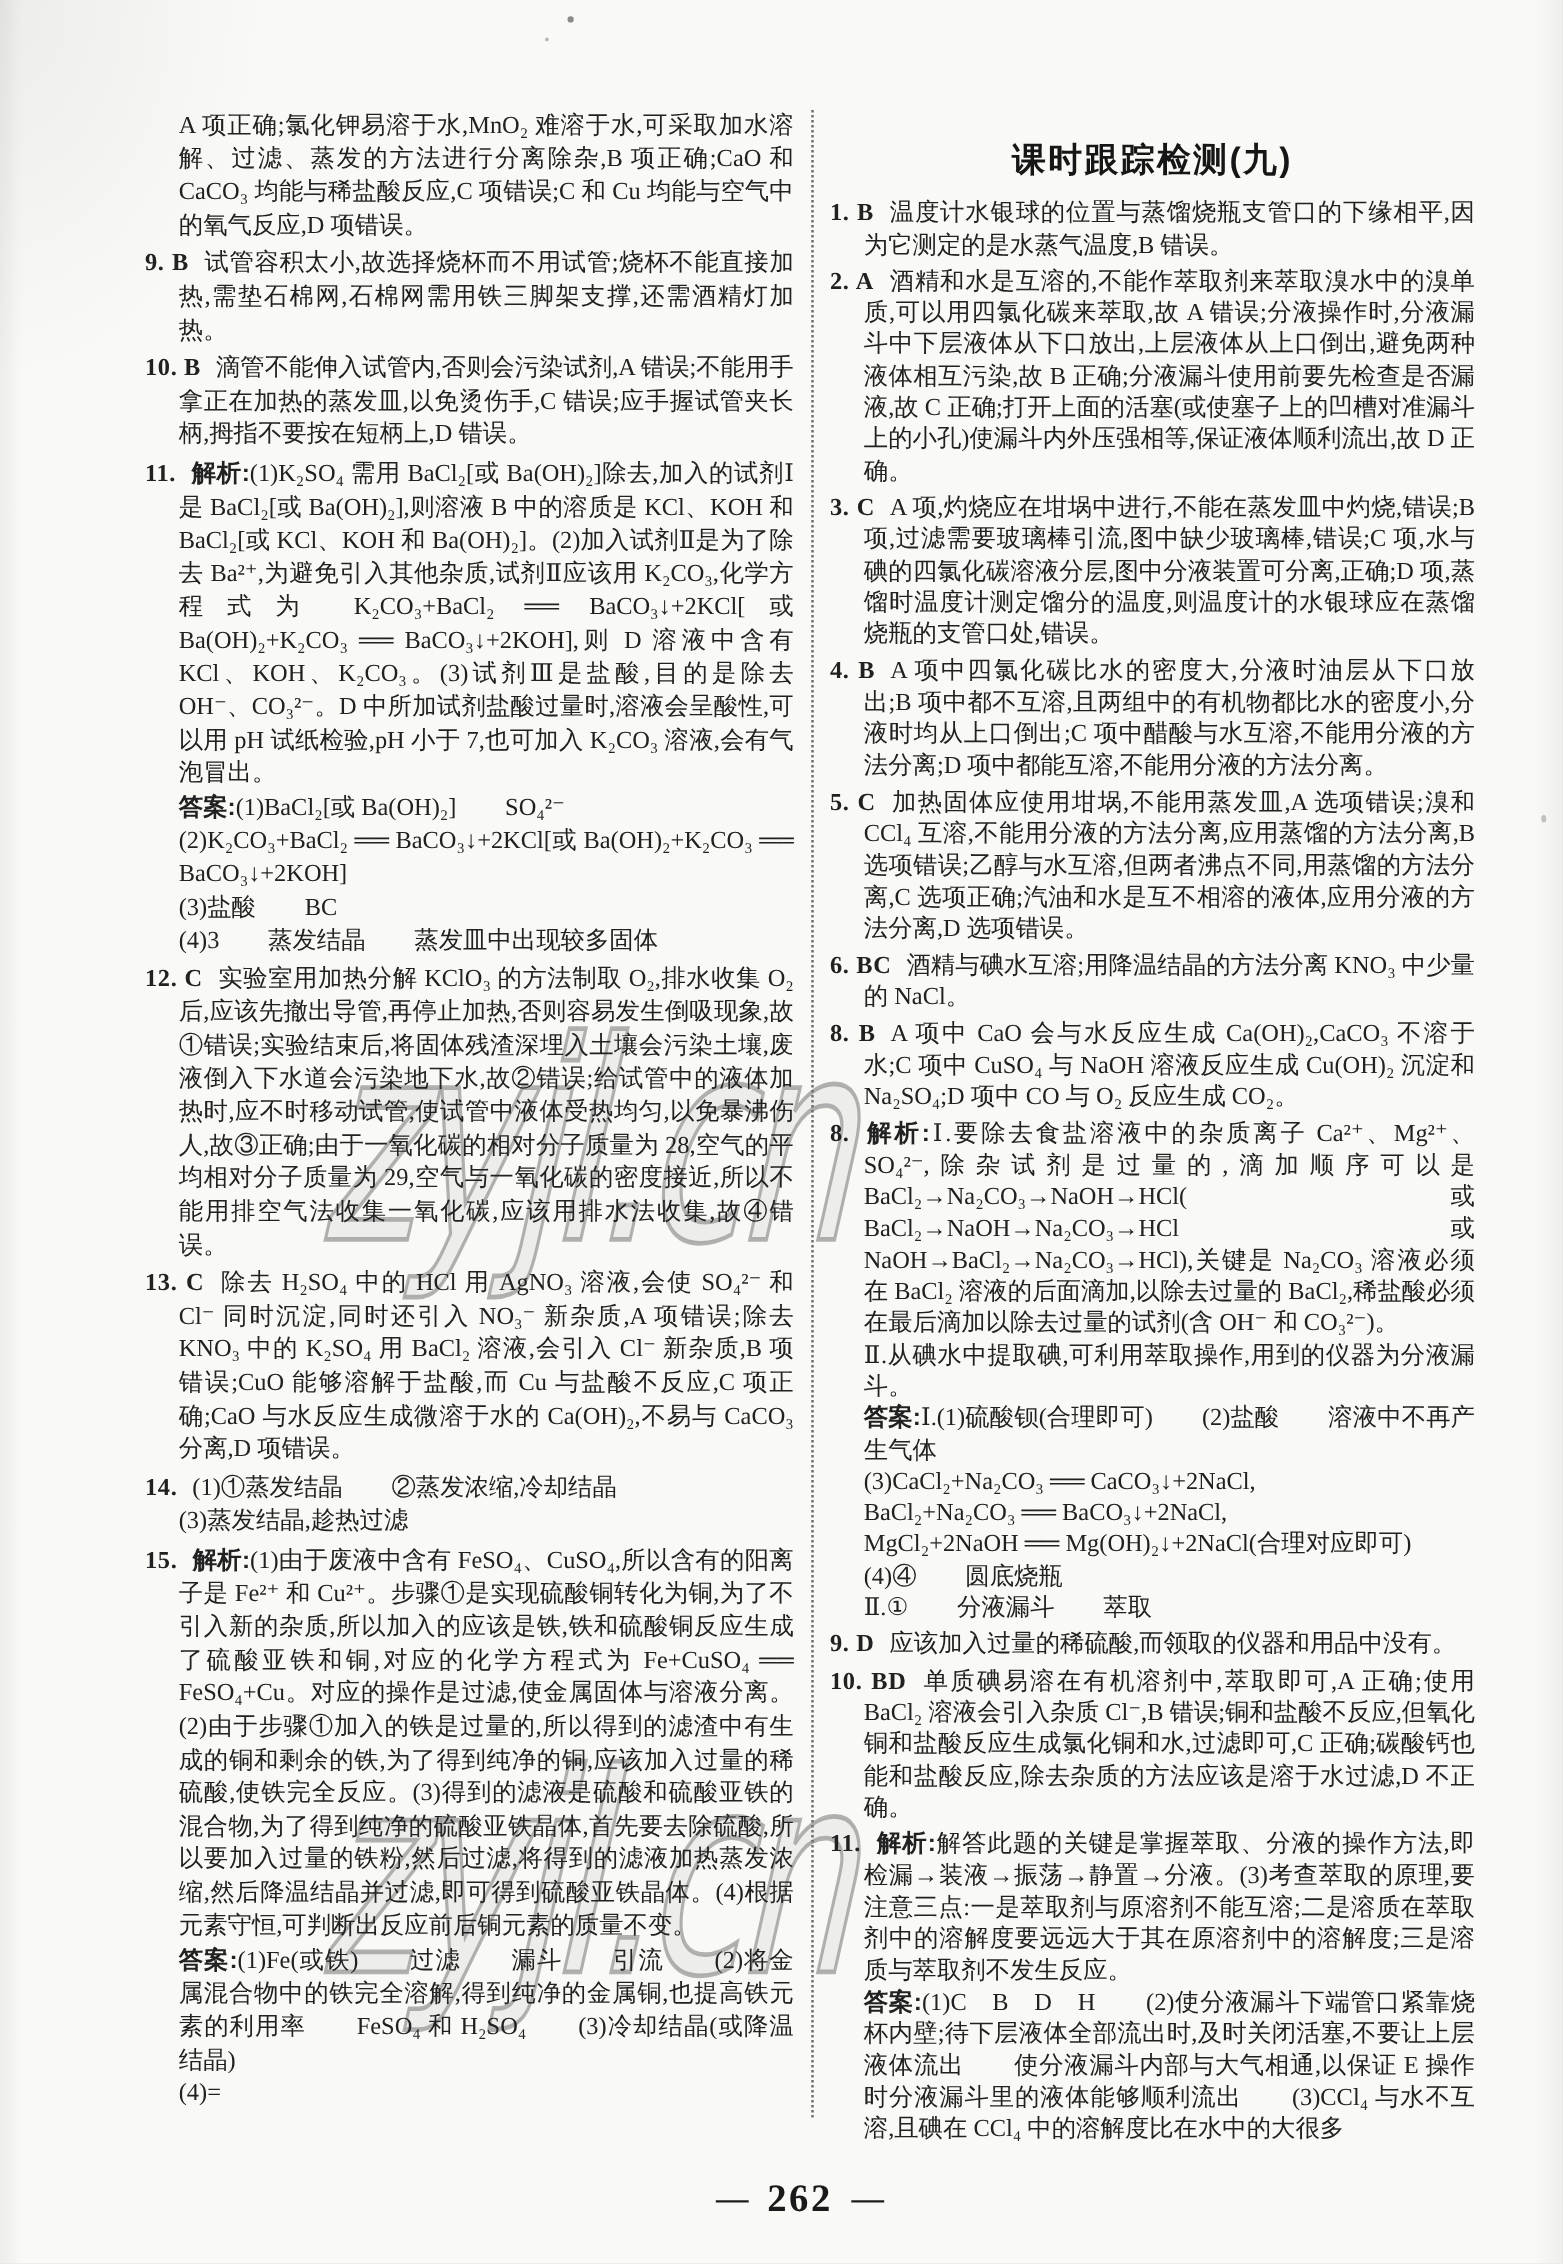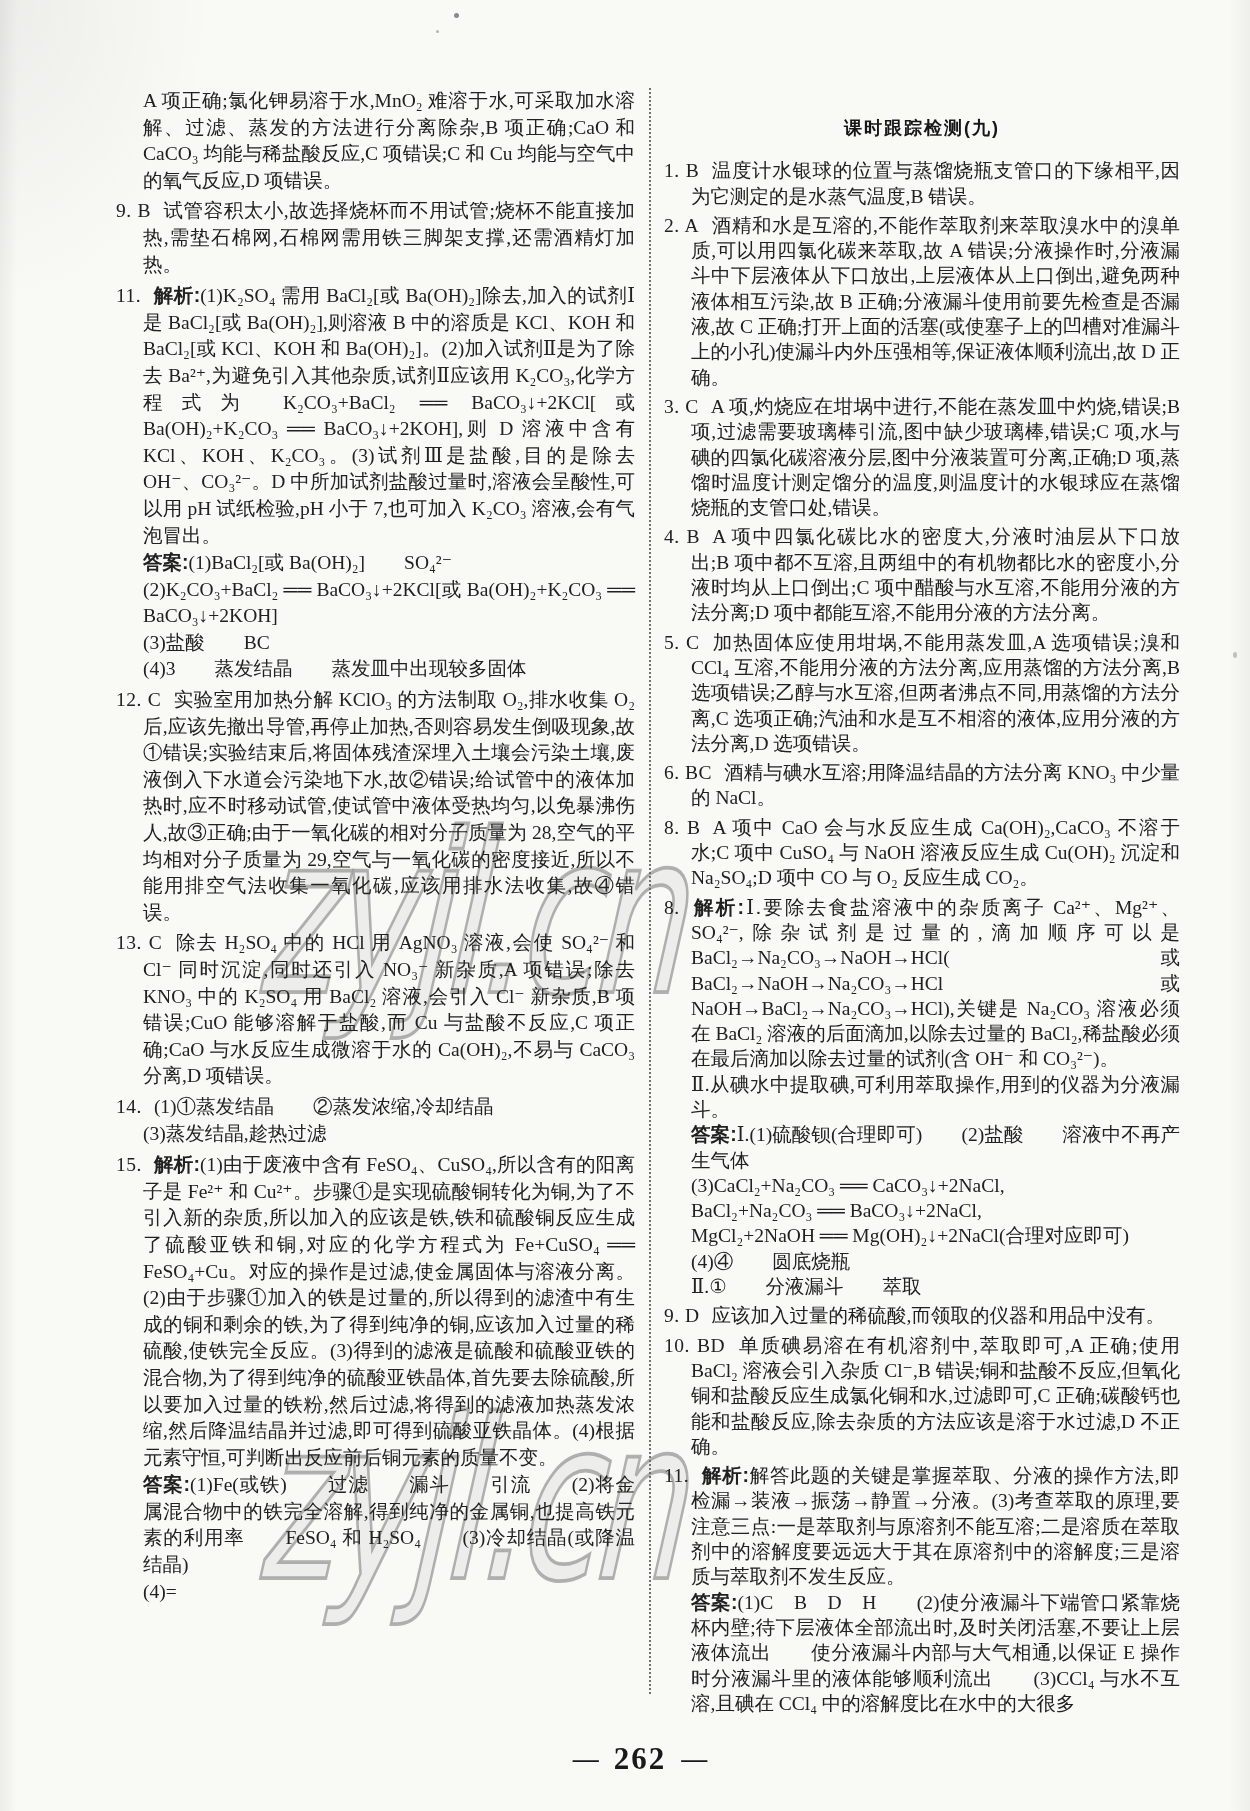--- a/index.html
+++ b/index.html
@@ -15,25 +15,25 @@
       linear-gradient(90deg, rgba(0,0,0,0.05), rgba(0,0,0,0) 18px),
       linear-gradient(270deg, rgba(0,0,0,0.045), rgba(0,0,0,0) 22px),
       radial-gradient(ellipse at 0% 0%, rgba(0,0,0,0.05), rgba(0,0,0,0) 12%);
   }
   .col{position:absolute;top:84px;z-index:2;}
   .col.left{left:112px;width:527px;font-size:19.5px;line-height:26.6px;}
   .col.right{left:660px;width:524px;font-size:19.5px;line-height:25.3px;}
   .item{text-align:justify;padding-left:27px;text-indent:-27px;margin:4px;}
   .item.cont{text-indent:0;}
   .para{text-indent:0;}
-  .num{font-weight:400;margin-right:12px;letter-spacing:0.5px;}
+  .num{font-weight:700;margin-right:12px;letter-spacing:0.5px;}
   .hdr{font-family:"Liberation Sans","DejaVu Sans",sans-serif;font-weight:700;}
   .section-title{
     font-family:"Liberation Sans","DejaVu Sans",sans-serif;font-weight:700;
-    font-size:18px;text-align:center;letter-spacing:2px;
+    font-size:27px;text-align:center;letter-spacing:2px;
     margin:32px 0 17px 0;color:#161616;
   }
   .divider{
     position:absolute;left:649px;top:88px;height:1606px;width:0;
     border-left:2px dotted #6f6f6f;z-index:1;
   }
   .wm{
     position:absolute;z-index:0;white-space:nowrap;
     font-family:"DejaVu Sans",sans-serif;font-style:italic;
     font-size:148px;letter-spacing:-7px;
@@ -61,20 +61,21 @@
   <div class="wm wm1">zyjl.cn</div>
   <div class="wm wm2">zyjl.cn</div>
 
   <div class="speck s1"></div>
   <div class="speck s2"></div>
   <div class="speck s3"></div>
 
   <div class="col left" id="left-col">
       <div class="item cont"><span class="txt">A 项正确;氯化钾易溶于水,MnO₂ 难溶于水,可采取加水溶解、过滤、蒸发的方法进行分离除杂,B 项正确;CaO 和 CaCO₃ 均能与稀盐酸反应,C 项错误;C 和 Cu 均能与空气中的氧气反应,D 项错误。</span></div>
       <div class="item"><span class="num">9. B</span><span class="txt">试管容积太小,故选择烧杯而不用试管;烧杯不能直接加热,需垫石棉网,石棉网需用铁三脚架支撑,还需酒精灯加热。</span></div>
+      <div class="item"><span class="num">10. B</span><span class="txt">滴管不能伸入试管内,否则会污染试剂,A 错误;不能用手拿正在加热的蒸发皿,以免烫伤手,C 错误;应手握试管夹长柄,拇指不要按在短柄上,D 错误。</span></div>
       <div class="item"><span class="num">11.</span><span class="hdr">解析:</span><span class="txt">(1)K₂SO₄ 需用 BaCl₂[或 Ba(OH)₂]除去,加入的试剂Ⅰ是 BaCl₂[或 Ba(OH)₂],则溶液 B 中的溶质是 KCl、KOH 和 BaCl₂[或 KCl、KOH 和 Ba(OH)₂]。(2)加入试剂Ⅱ是为了除去 Ba²⁺,为避免引入其他杂质,试剂Ⅱ应该用 K₂CO₃,化学方程式为 K₂CO₃+BaCl₂ ══ BaCO₃↓+2KCl[或 Ba(OH)₂+K₂CO₃ ══ BaCO₃↓+2KOH],则 D 溶液中含有 KCl、KOH、K₂CO₃。(3)试剂Ⅲ是盐酸,目的是除去 OH⁻、CO₃²⁻。D 中所加试剂盐酸过量时,溶液会呈酸性,可以用 pH 试纸检验,pH 小于 7,也可加入 K₂CO₃ 溶液,会有气泡冒出。</span><div class="para"><span class="hdr">答案:</span><span class="txt">(1)BaCl₂[或 Ba(OH)₂]　　SO₄²⁻</span></div><div class="para"><span class="txt">(2)K₂CO₃+BaCl₂ ══ BaCO₃↓+2KCl[或 Ba(OH)₂+K₂CO₃ ══ BaCO₃↓+2KOH]</span></div><div class="para"><span class="txt">(3)盐酸　　BC</span></div><div class="para"><span class="txt">(4)3　　蒸发结晶　　蒸发皿中出现较多固体</span></div></div>
       <div class="item"><span class="num">12. C</span><span class="txt">实验室用加热分解 KClO₃ 的方法制取 O₂,排水收集 O₂ 后,应该先撤出导管,再停止加热,否则容易发生倒吸现象,故①错误;实验结束后,将固体残渣深埋入土壤会污染土壤,废液倒入下水道会污染地下水,故②错误;给试管中的液体加热时,应不时移动试管,使试管中液体受热均匀,以免暴沸伤人,故③正确;由于一氧化碳的相对分子质量为 28,空气的平均相对分子质量为 29,空气与一氧化碳的密度接近,所以不能用排空气法收集一氧化碳,应该用排水法收集,故④错误。</span></div>
       <div class="item"><span class="num">13. C</span><span class="txt">除去 H₂SO₄ 中的 HCl 用 AgNO₃ 溶液,会使 SO₄²⁻ 和 Cl⁻ 同时沉淀,同时还引入 NO₃⁻ 新杂质,A 项错误;除去 KNO₃ 中的 K₂SO₄ 用 BaCl₂ 溶液,会引入 Cl⁻ 新杂质,B 项错误;CuO 能够溶解于盐酸,而 Cu 与盐酸不反应,C 项正确;CaO 与水反应生成微溶于水的 Ca(OH)₂,不易与 CaCO₃分离,D 项错误。</span></div>
       <div class="item"><span class="num">14.</span><span class="txt">(1)①蒸发结晶　　②蒸发浓缩,冷却结晶</span><div class="para"><span class="txt">(3)蒸发结晶,趁热过滤</span></div></div>
       <div class="item"><span class="num">15.</span><span class="hdr">解析:</span><span class="txt">(1)由于废液中含有 FeSO₄、CuSO₄,所以含有的阳离子是 Fe²⁺ 和 Cu²⁺。步骤①是实现硫酸铜转化为铜,为了不引入新的杂质,所以加入的应该是铁,铁和硫酸铜反应生成了硫酸亚铁和铜,对应的化学方程式为 Fe+CuSO₄ ══ FeSO₄+Cu。对应的操作是过滤,使金属固体与溶液分离。(2)由于步骤①加入的铁是过量的,所以得到的滤渣中有生成的铜和剩余的铁,为了得到纯净的铜,应该加入过量的稀硫酸,使铁完全反应。(3)得到的滤液是硫酸和硫酸亚铁的混合物,为了得到纯净的硫酸亚铁晶体,首先要去除硫酸,所以要加入过量的铁粉,然后过滤,将得到的滤液加热蒸发浓缩,然后降温结晶并过滤,即可得到硫酸亚铁晶体。(4)根据元素守恒,可判断出反应前后铜元素的质量不变。</span><div class="para"><span class="hdr">答案:</span><span class="txt">(1)Fe(或铁)　　过滤　　漏斗　　引流　　(2)将金属混合物中的铁完全溶解,得到纯净的金属铜,也提高铁元素的利用率　　FeSO₄ 和 H₂SO₄　　(3)冷却结晶(或降温结晶)</span></div><div class="para"><span class="txt">(4)=</span></div></div>
     </div>
 
   <div class="divider"></div>
 
   <div class="col right">

